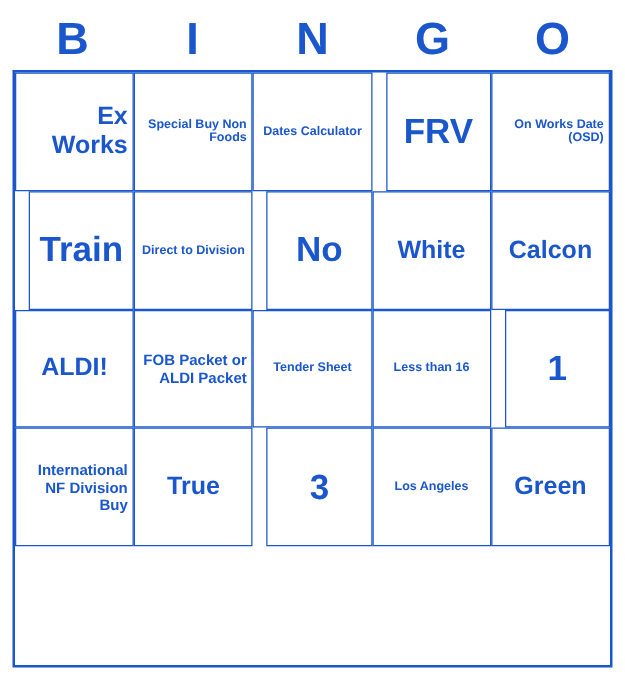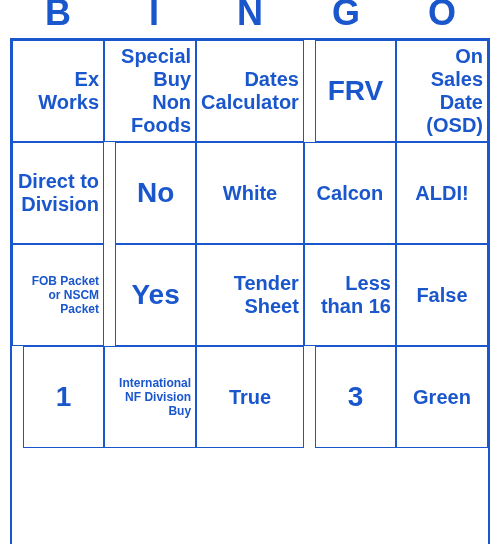--- a/index.html
+++ b/index.html
@@ -40,47 +40,47 @@
       display: flex;
       align-items: center;
       justify-content: center;
       text-align: right;
       padding: 4px;
       color: #1a56cc;
       font-weight: bold;
     }
     .cell.large { font-size: 28px; margin-left: 11px; }
     .cell.medium { font-size: 20px; }
-    .cell.small { font-size: 20px; }
+    .cell.small { font-size: 10px; }
     .cell.xsmall { font-size: 12px; }
   </style>
 </head>
 <body>
 
 <div class="bingo-title">
 <span>B</span>
     <span>I</span>
     <span>N</span>
     <span>G</span>
     <span>O</span>
   </div>
 <div class="bingo-grid">
 <div class="cell medium">Ex Works</div>
     <div class="cell small">Special Buy Non Foods</div>
     <div class="cell small">Dates Calculator</div>
     <div class="cell large">FRV</div>
-    <div class="cell small">On Sales Date (OSD)</div>
+    <div class="cell small">On Works Date (OSD)</div>
+    <div class="cell large">Train</div>
     <div class="cell small">Direct to Division</div>
     <div class="cell large">No</div>
     <div class="cell medium">White</div>
     <div class="cell medium">Calcon</div>
     <div class="cell medium">ALDI!</div>
-    <div class="cell xsmall">FOB Packet or NSCM Packet</div>
-    <div class="cell large">Yes</div>
+    <div class="cell xsmall">FOB Packet or ALDI Packet</div>
     <div class="cell small">Tender Sheet</div>
     <div class="cell small">Less than 16</div>
-    <div class="cell medium">False</div>
     <div class="cell large">1</div>
     <div class="cell xsmall">International NF Division Buy</div>
     <div class="cell medium">True</div>
     <div class="cell large">3</div>
+    <div class="cell small">Los Angeles</div>
     <div class="cell medium">Green</div>
   </div>
 
 </body></html>

